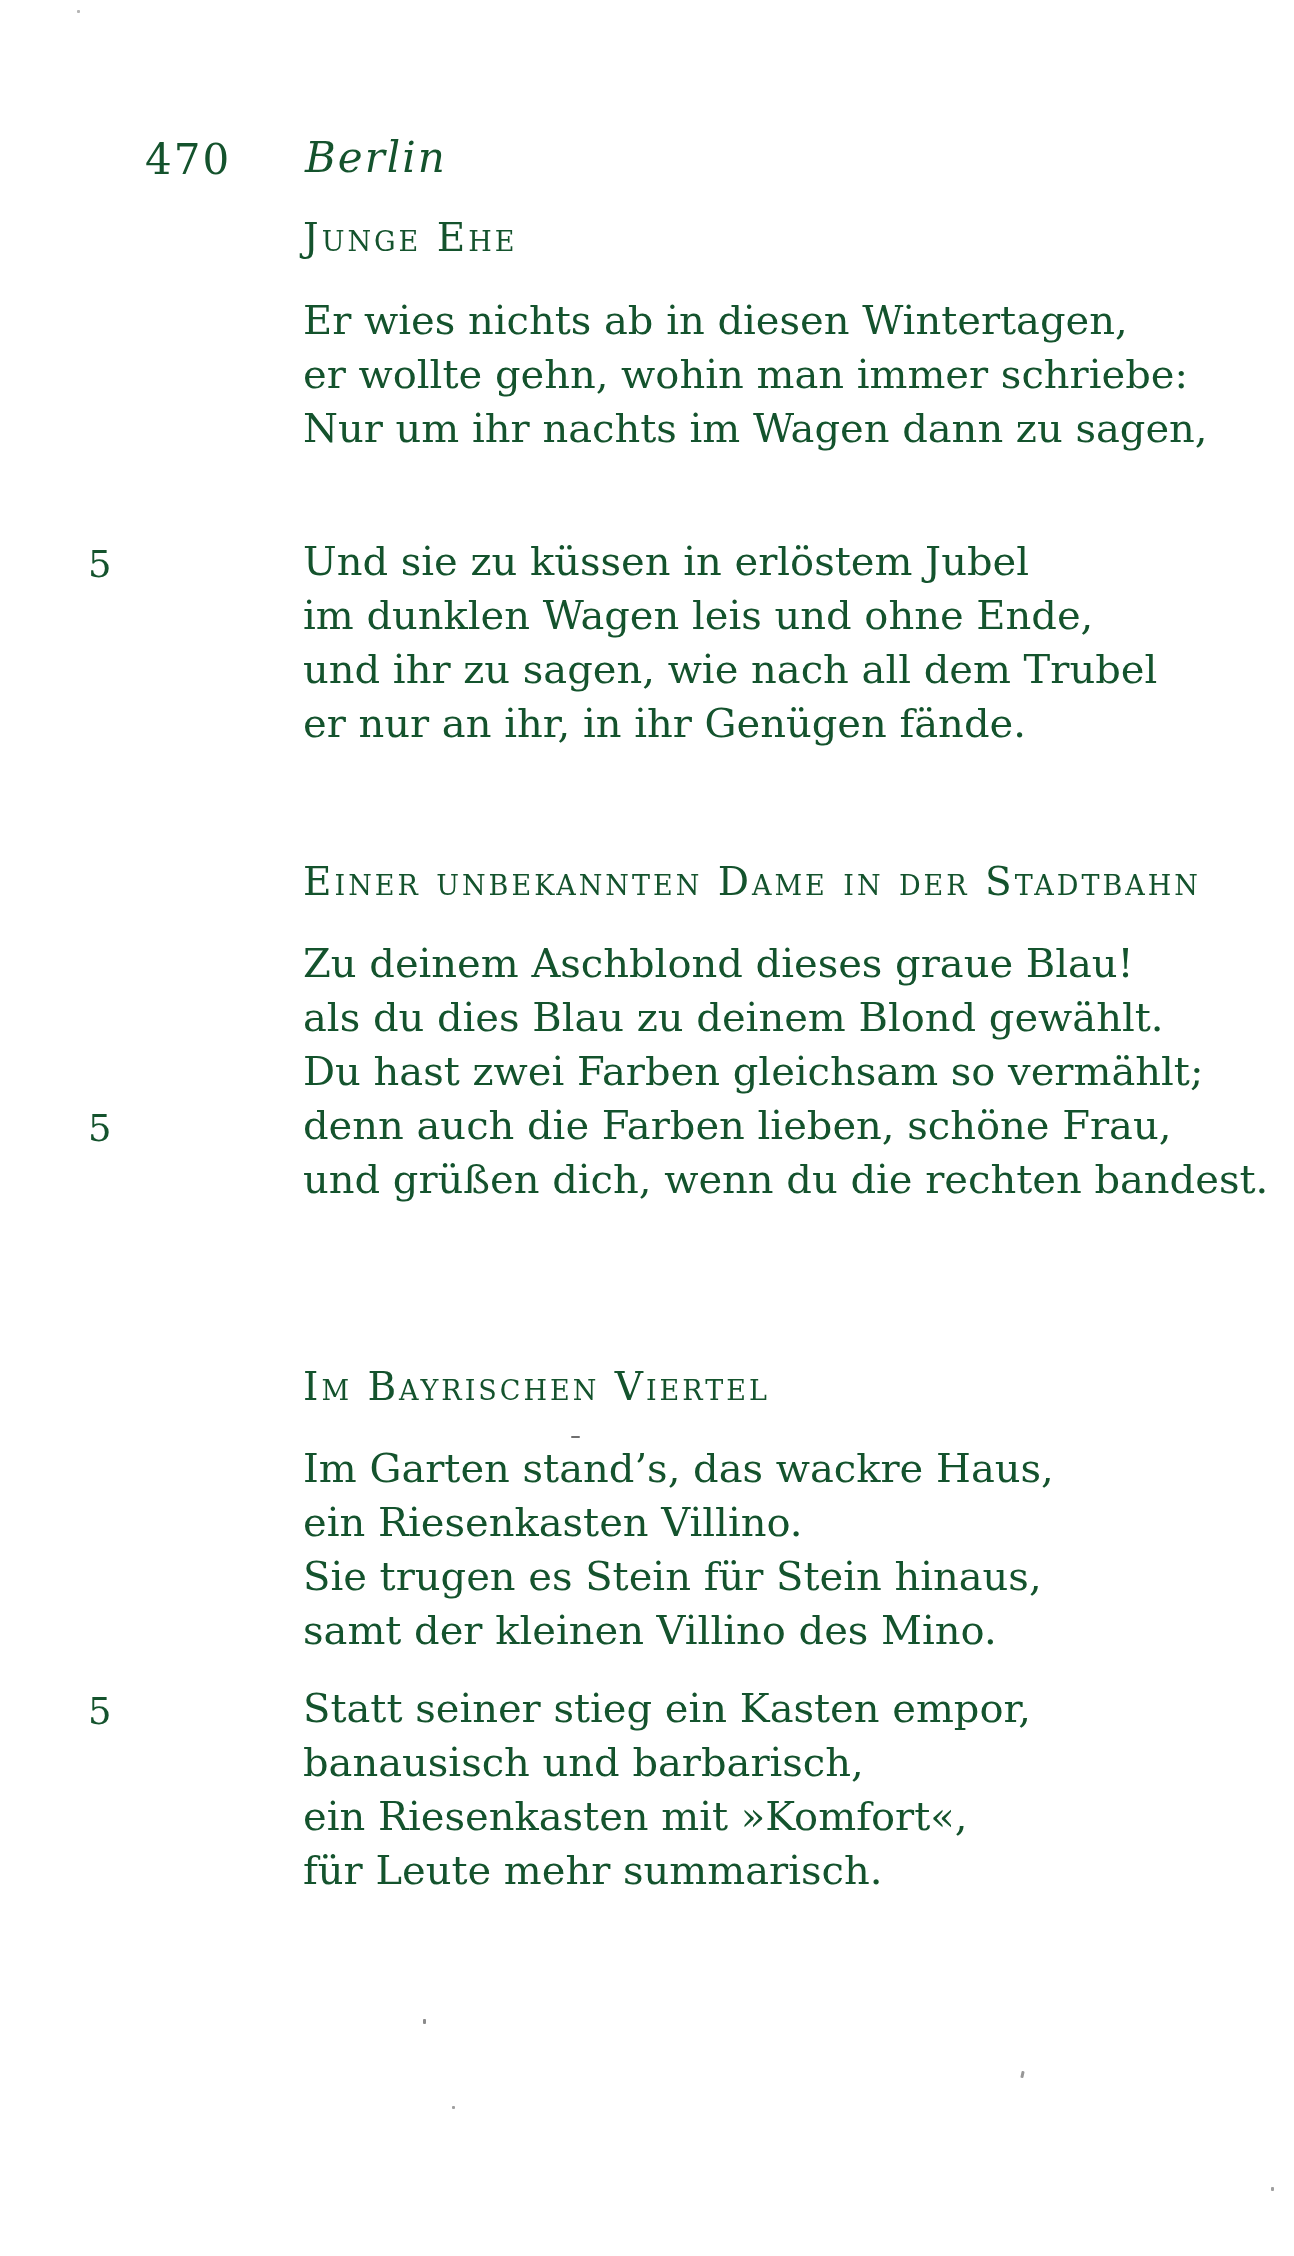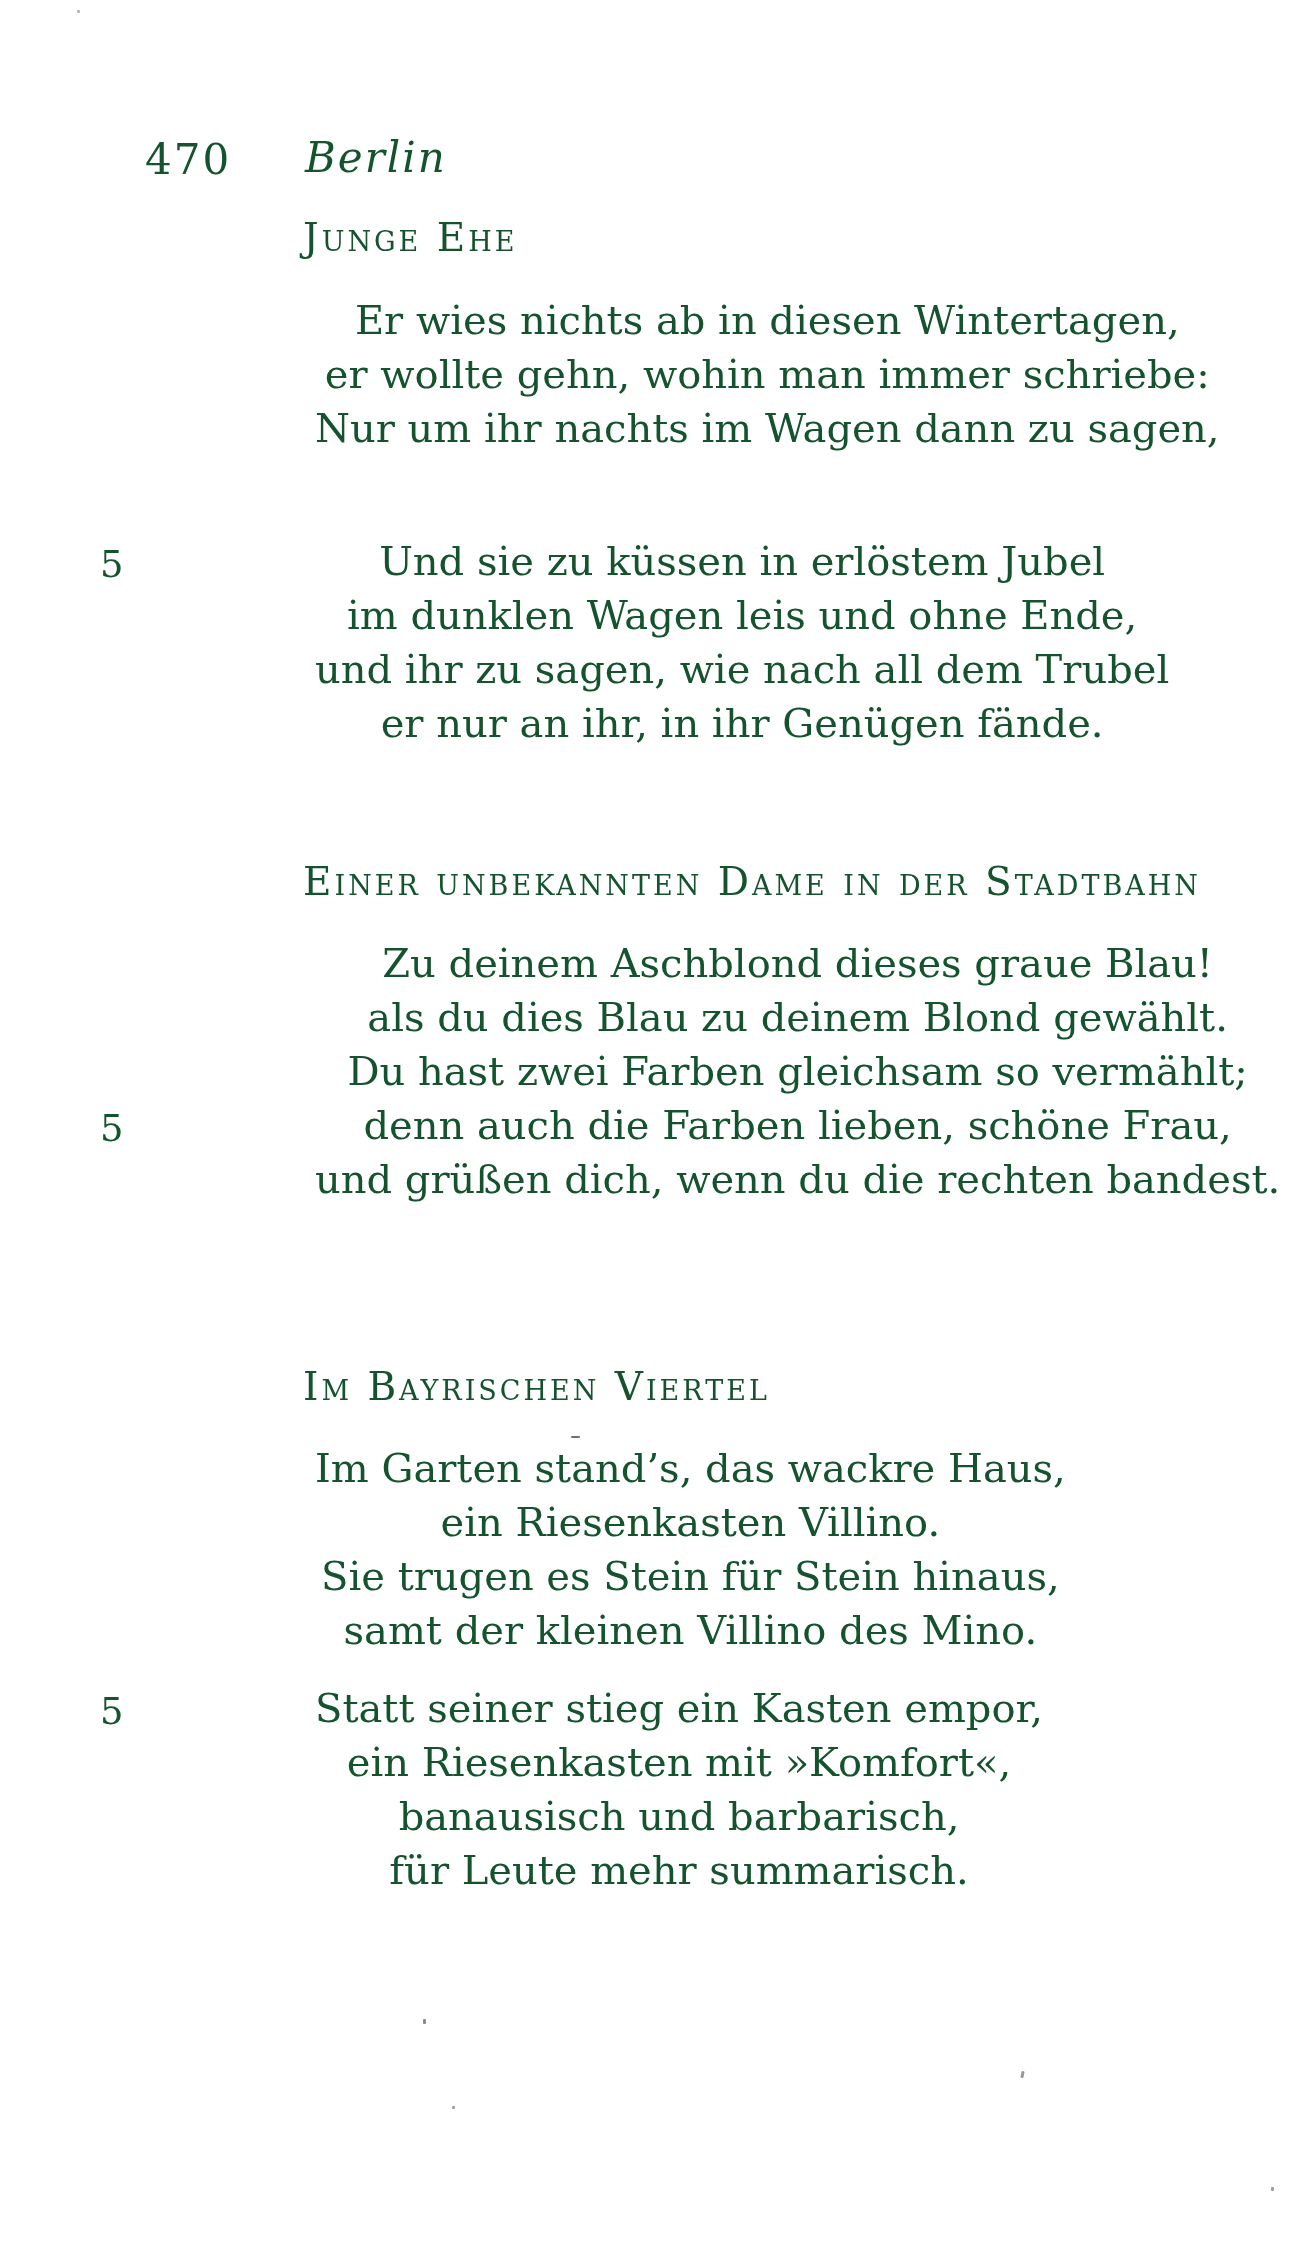--- a/index.html
+++ b/index.html
@@ -33,24 +33,23 @@
     position: absolute;
     left: 303px;
     font-size: 39px;
     line-height: 54px;
     font-variant: small-caps;
     letter-spacing: 3px;
     white-space: nowrap;
   }
   .stanza {
     position: absolute;
-    left: 315px;
+    left: 303px;
     font-size: 40px;
     line-height: 54px;
-    text-align: center;
   }
   .vline {
     position: relative;
     white-space: nowrap;
   }
   .lineno {
     position: absolute;
     left: -215px;
     top: 4px;
     font-size: 37px;
@@ -120,22 +119,22 @@
     <div class="vline">ein Riesenkasten Villino.</div>
     <div class="vline">Sie trugen es Stein für Stein hinaus,</div>
     <div class="vline">samt der kleinen Villino des Mino.</div>
   </div>
 
   <div class="stanza" id="p3-s2">
     <div class="vline">
       <span class="lineno">5</span>
       <span>Statt seiner stieg ein Kasten empor,</span>
     </div>
+    <div class="vline">banausisch und barbarisch,</div>
     <div class="vline">ein Riesenkasten mit »Komfort«,</div>
-    <div class="vline">banausisch und barbarisch,</div>
     <div class="vline">für Leute mehr summarisch.</div>
   </div>
 
   <div class="speck s1"></div>
   <div class="speck s2"></div>
   <div class="speck s3"></div>
   <div class="speck s4"></div>
   <div class="speck s5"></div>
   <div class="speck s6"></div>
 

